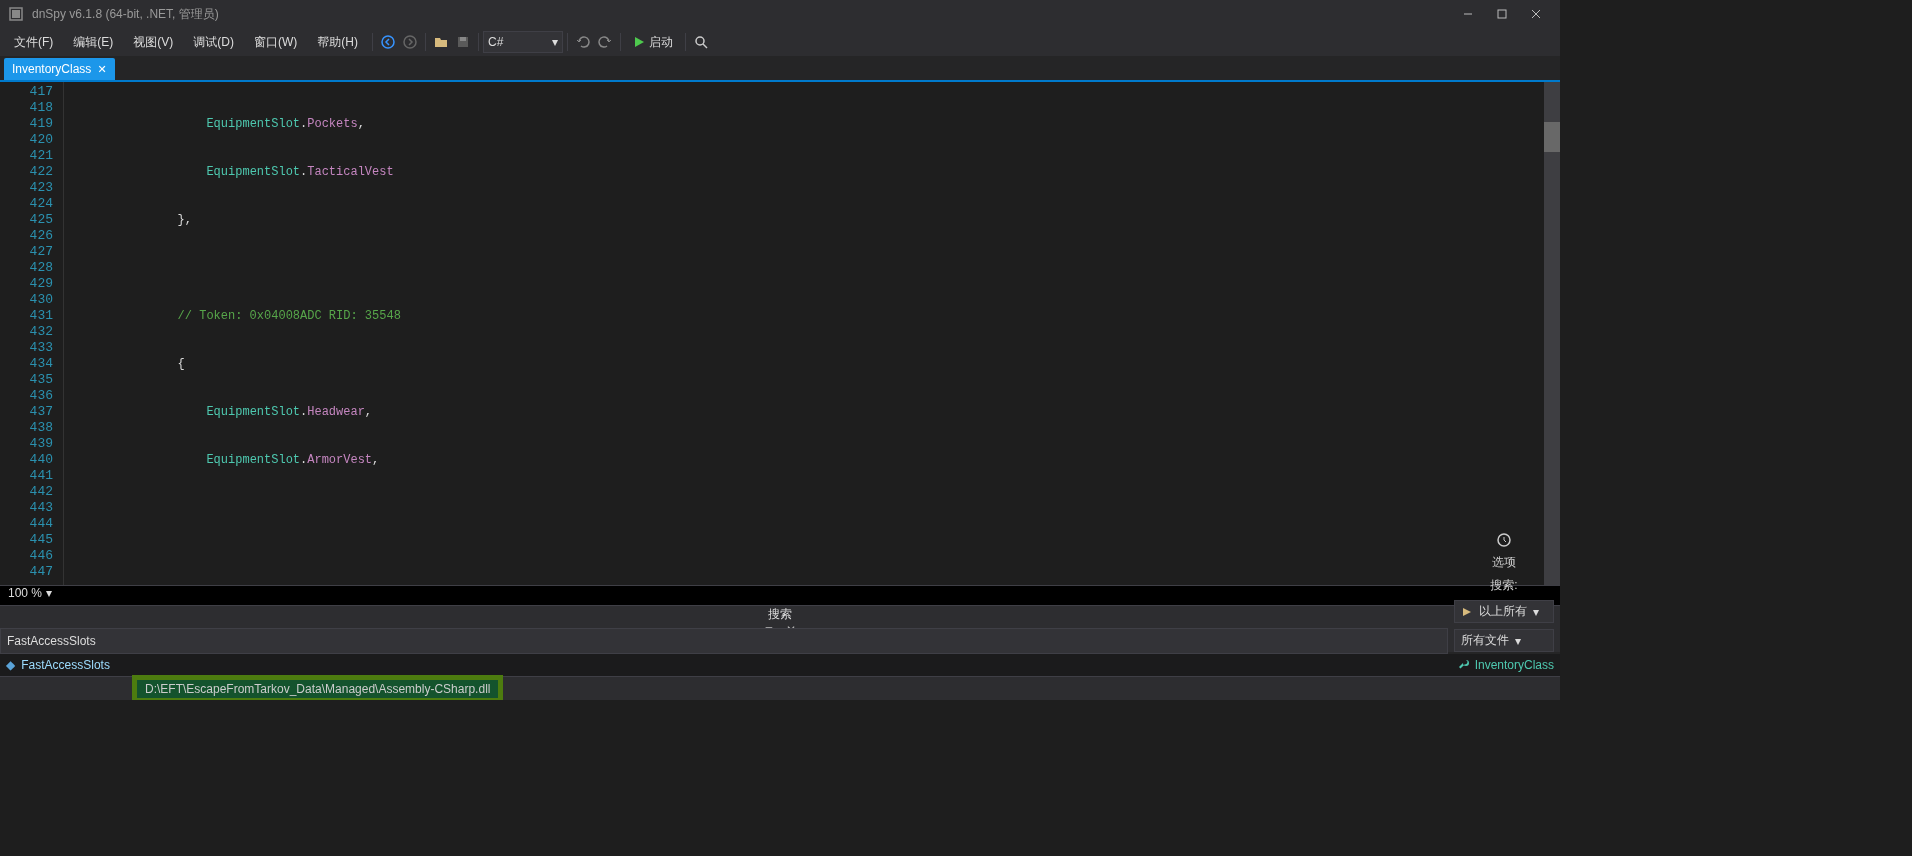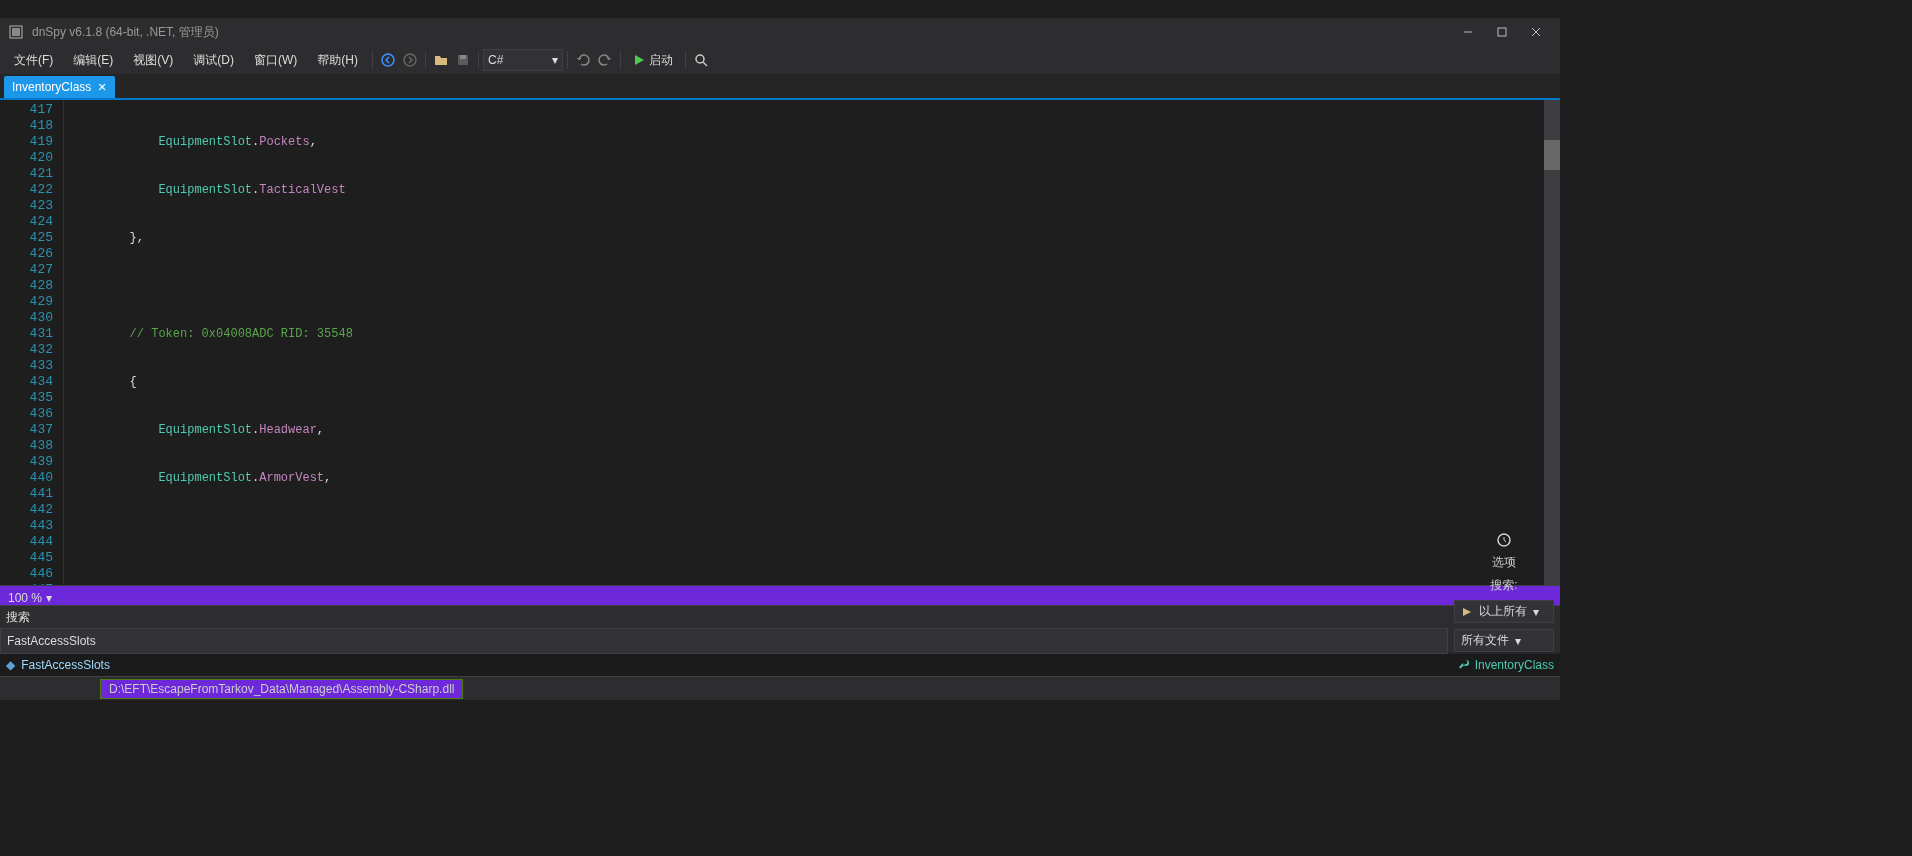--- a/index.html
+++ b/index.html
@@ -14,21 +14,20 @@
   display: flex;
   flex-direction: column;
 }
 .titlebar {
   height: 28px;
   background: #2d2d30;
   display: flex;
   align-items: center;
   padding: 0 8px;
   color: #999;
-  margin-top: 18px;
 }
 .titlebar .app-icon { width:16px; height:16px; margin-right:8px; display:inline-flex;}
 .titlebar .app-icon svg { width:16px; height:16px; }
 .titlebar .title-text { flex: 0 0 auto; }
 .titlebar .spacer { flex: 1; }
 .win-btns { display:flex; gap:2px; }
 .win-btn { width:32px; height:24px; display:flex; align-items:center; justify-content:center; color:#bbb; }
 .menubar {
   height: 28px;
   background: #2d2d30;
@@ -61,20 +60,21 @@
   border-top-left-radius:2px;
   border-top-right-radius:2px;
 }
 .doc-tab .close-x { font-size:11px; cursor:pointer; }
 .editor-area {
   flex:1;
   display:flex;
   overflow:hidden;
   background:#1e1e1e;
   min-height:0;
+  gap:48px;
 }
 .gutter {
   width:64px;
   background:#1e1e1e;
   text-align:right;
   padding-right:10px;
   color:#2b91af;
   font-family: Consolas, "Courier New", monospace;
   font-size:13px;
   line-height:16px;
@@ -94,33 +94,34 @@
   position:relative;
 }
 .code-line { height:16px; padding-left:8px; position:relative;}
 .c-comment { color:#57a64a; }
 .c-kw { color:#569cd6; }
 .c-type { color:#4ec9b0; }
 .c-var { color:#dcdcdc; }
 .c-member { color:#c586c0; }
 .vscroll { width:16px; background:#3e3e42; }
 .vscroll .thumb { width:100%; background:#686868; }
-.zoom-bar { height:20px; background:#6d28d9; display:flex; align-items:flex-end; padding:0 8px; border-top:1px solid #3f3f46;}
+.zoom-bar { height:20px; background:#000000; display:flex; align-items:flex-start; padding:0 8px; border-top:1px solid #3f3f46;}
 .zoom-bar .drop { margin-left:4px; }
 .search-panel {
   background:#252526;
   border-top:1px solid #3f3f46;
 }
 .panel-header {
   height:22px;
   display:flex;
   align-items:center;
   padding:0 6px;
   background:#2d2d30;
   justify-content:space-between;
+  flex-direction:column;
 }
 .panel-header .right-ctrls { display:flex; gap:4px;}
 .panel-header .pin, .panel-header .x { width:18px; text-align:center; color:#bbb;}
 .search-input-row {
   height:26px;
   display:flex;
   align-items:center;
   background:#333337;
   border:1px solid #3f3f46;
   margin:0;
@@ -143,21 +144,21 @@
 .result-row .right { display:flex; align-items:center; gap:4px; color:#4ec9b0;}
 .statusbar {
   height:24px;
   background:#2d2d30;
   display:flex;
   align-items:center;
   padding-left:100px;
   color:#ccc;
   border-top:1px solid #3f3f46;
 }
-.statusbar .path-box { background:#6d28d9; border:1px solid #4d7c0f; padding:2px 8px;}
+.statusbar .path-box { background:#14532d; border:5px solid #4d7c0f; padding:2px 8px;margin-left:32px;}
 .ic-wrench { fill:#4ec9b0; }
 </style>
 </head>
 <body>
 
 <div class="titlebar">
   <span class="app-icon">
     <svg viewBox="0 0 16 16">
         <rect x="2" y="2" width="12" height="12" fill="none" stroke="#888" stroke-width="1.5"></rect>
         <rect x="4" y="4" width="8" height="8" fill="#888"></rect>

